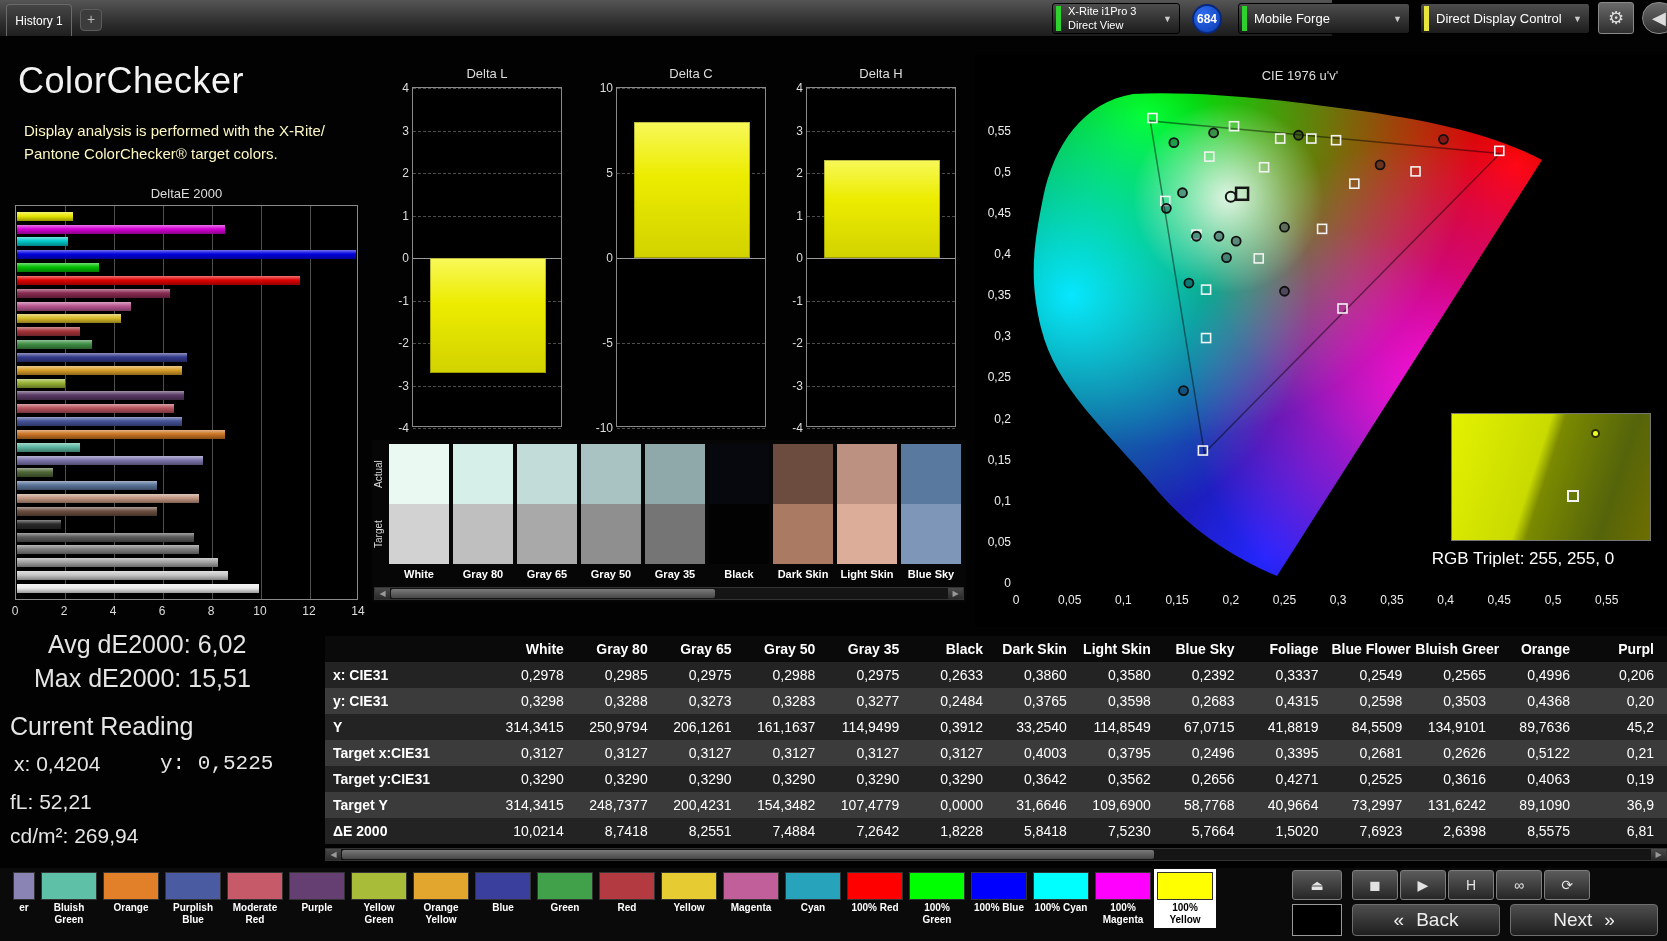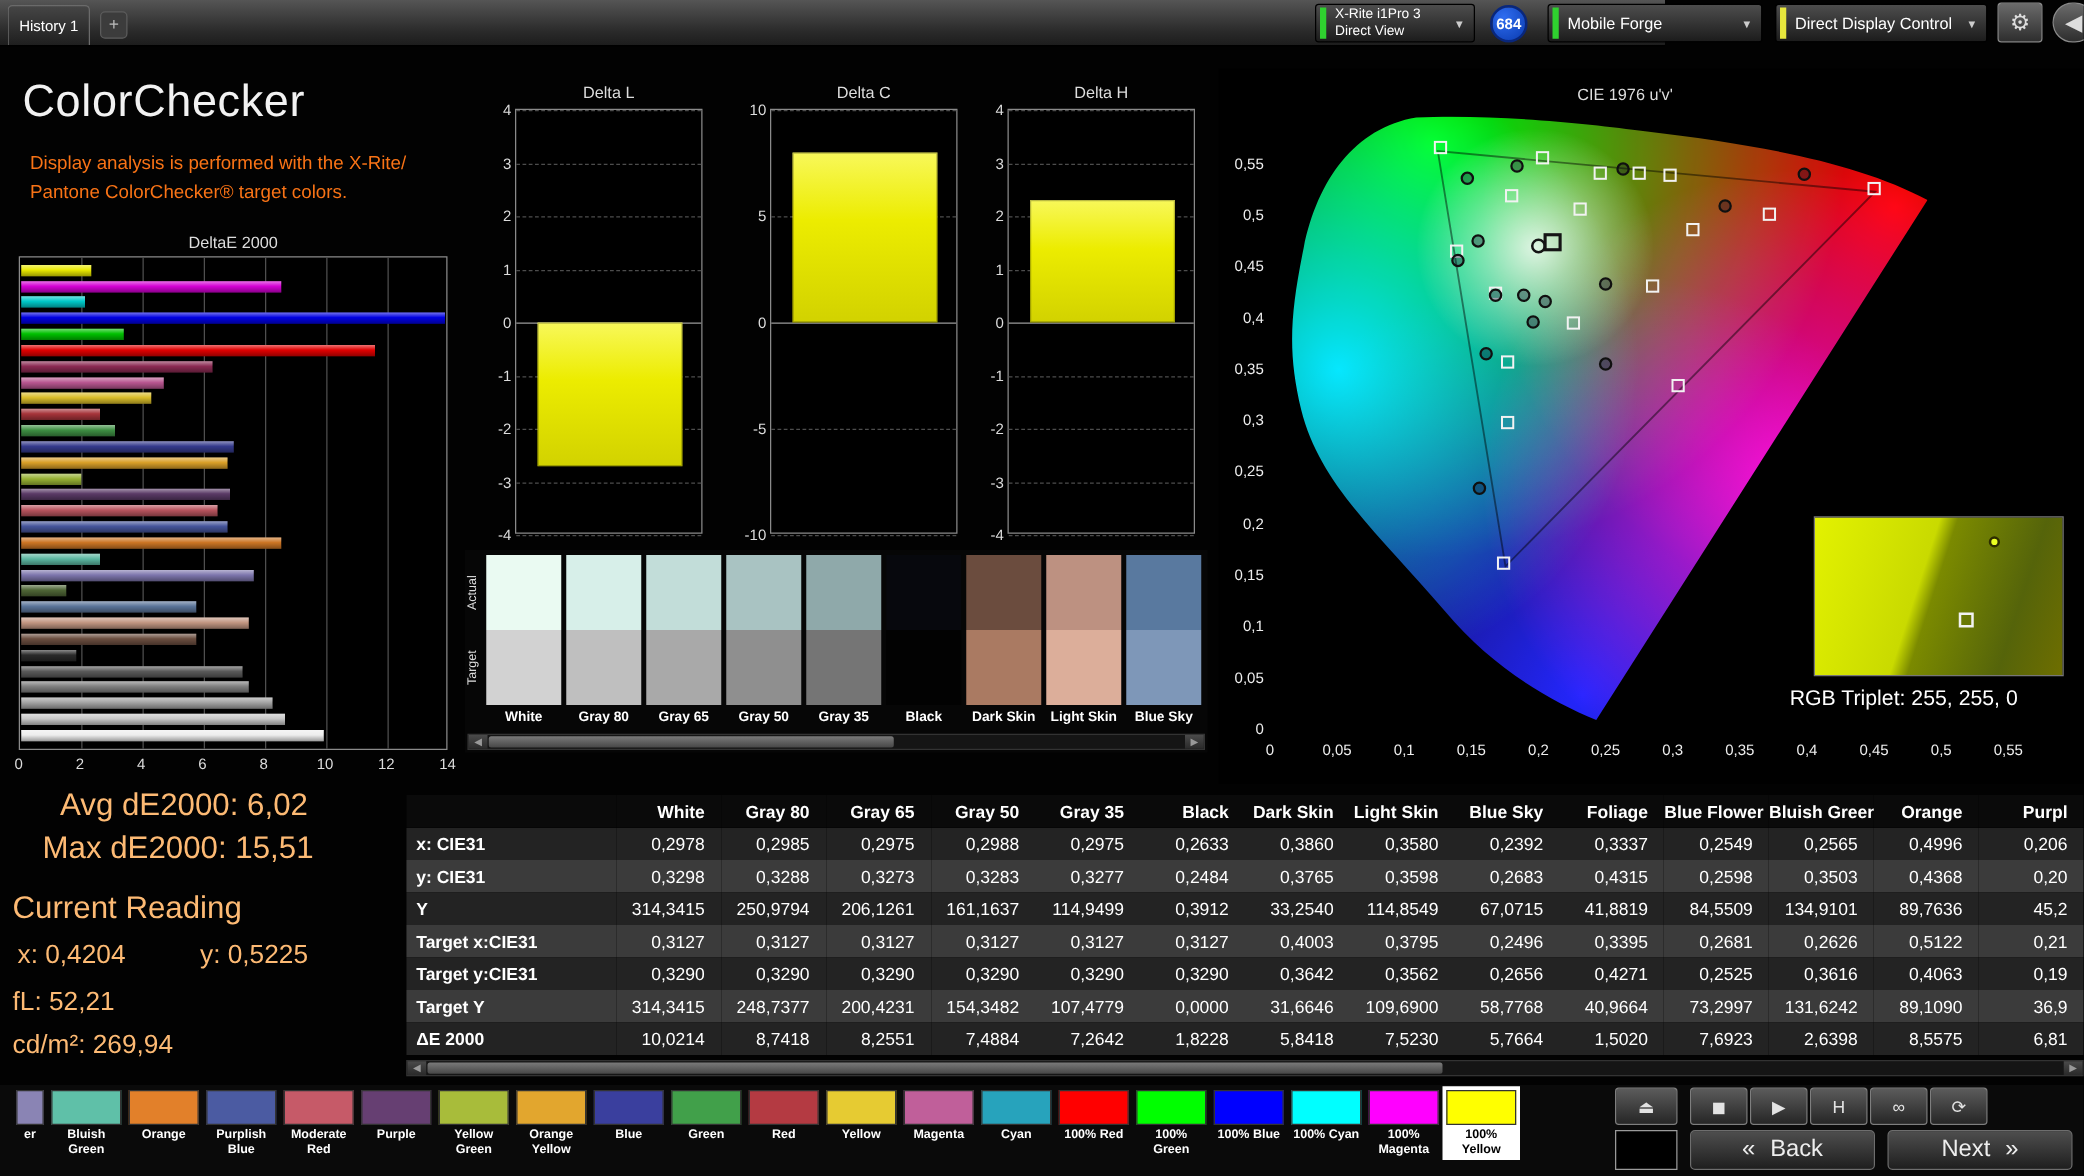--- a/index.html
+++ b/index.html
@@ -23,32 +23,32 @@
   .dd-two { font-size:11px; line-height:1.25; }
   .badge { position:absolute; top:4px; width:30px; height:30px; border-radius:50%;
            background:radial-gradient(circle at 35% 30%, #2f6df0, #0a3bb0); border:2px solid #09277c;
            font-size:12px; font-weight:bold; display:flex; align-items:center; justify-content:center; }
   .iconbtn { position:absolute; top:2px; height:32px; background:linear-gradient(#6a6a6a,#2e2e2e);
              border:1px solid #8a8a8a; border-radius:3px; color:#ddd;
              display:flex; align-items:center; justify-content:center; font-size:18px; }
 
   
   .cc-title { position:absolute; left:18px; top:60px; font-size:36px; color:#f2f2f2; letter-spacing:.5px; }
-  .cc-sub { position:absolute; left:24px; top:120px; font-size:15px; line-height:1.5; color:#f97316; }
+  .cc-sub { position:absolute; left:24px; top:120px; font-size:15px; line-height:1.5; color:#fef9c3; }
   .de-title { position:absolute; left:15px; top:186px; width:343px; text-align:center; font-size:13px; color:#ddd; }
   .de-plot { position:absolute; left:15px; top:205px; width:343px; height:395px;
              border:1px solid #8a8a8a; background:#000; }
   .de-grid-line { position:absolute; top:0; bottom:0; width:1px; background:#4f4f4f; }
   #de-bars { position:absolute; inset:2px 1px; display:flex; flex-direction:column; justify-content:space-evenly; }
   .de-bar { height:9px; position:relative; }
   .de-bar::after { content:""; position:absolute; inset:0;
        background:linear-gradient(180deg,rgba(255,255,255,.45),rgba(255,255,255,0) 45%,rgba(0,0,0,.35)); }
   #de-axis { position:absolute; left:15px; top:604px; width:343px; height:16px; font-size:12px; color:#ddd; }
   #de-axis span { position:absolute; width:24px; text-align:center; }
-  .stat { position:absolute; color:#fdba74; }
+  .stat { position:absolute; color:#e5e5e5; }
 
   
   .mini { position:absolute; top:66px; width:190px; }
   .mini-title { margin-left:32px; width:150px; text-align:center; font-size:13px; color:#ddd; }
   .mini-plot { position:relative; margin-left:32px; margin-top:6px; width:150px; height:340px;
                border:1px solid #8a8a8a; background:#000; }
   .mini-grid { position:absolute; left:0; right:0; height:0; border-top:1px dashed #4d4d4d; }
   .mini-zero { position:absolute; left:0; right:0; height:0; border-top:1px solid #9a9a9a; }
   .mini-tick { position:absolute; width:28px; text-align:right; font-size:12px; color:#ddd; }
   .mini-bar { position:absolute; left:17px; width:116px;
@@ -204,21 +204,21 @@
       <span style="left: 184px;">8</span>
       <span style="left: 233px;">10</span>
       <span style="left: 282px;">12</span>
       <span style="left: 331px;">14</span>
     </div>
 
   <div class="stat" style="left:48px;top:630px;font-size:25px;">Avg dE2000: 6,02</div>
   <div class="stat" style="left:34px;top:664px;font-size:25px;">Max dE2000: 15,51</div>
   <div class="stat" style="left:10px;top:712px;font-size:25px;">Current Reading</div>
   <div class="stat" style="left:14px;top:752px;font-size:21px;">x: 0,4204</div>
-  <div class="stat" style="left:160px;top:752px;font-size:21px;">y: 0,5225</div>
+  <div class="stat" style="left:160px;top:752px;font-size:21px;font-family:Liberation Mono, monospace;">y: 0,5225</div>
   <div class="stat" style="left:10px;top:790px;font-size:21px;">fL: 52,21</div>
   <div class="stat" style="left:10px;top:824px;font-size:21px;">cd/m²: 269,94</div>
 
   <div class="mini" style="left:380px;" id="mini-l">
     <div class="mini-title">Delta L</div>
     <div class="mini-plot">
         <div class="mini-grid" style="top: 0px;"></div>
         <div class="mini-tick" style="left: -32px; top: -7px;">4</div>
         <div class="mini-grid" style="top: 42.5px;"></div>
         <div class="mini-tick" style="left: -32px; top: 35.5px;">3</div>

